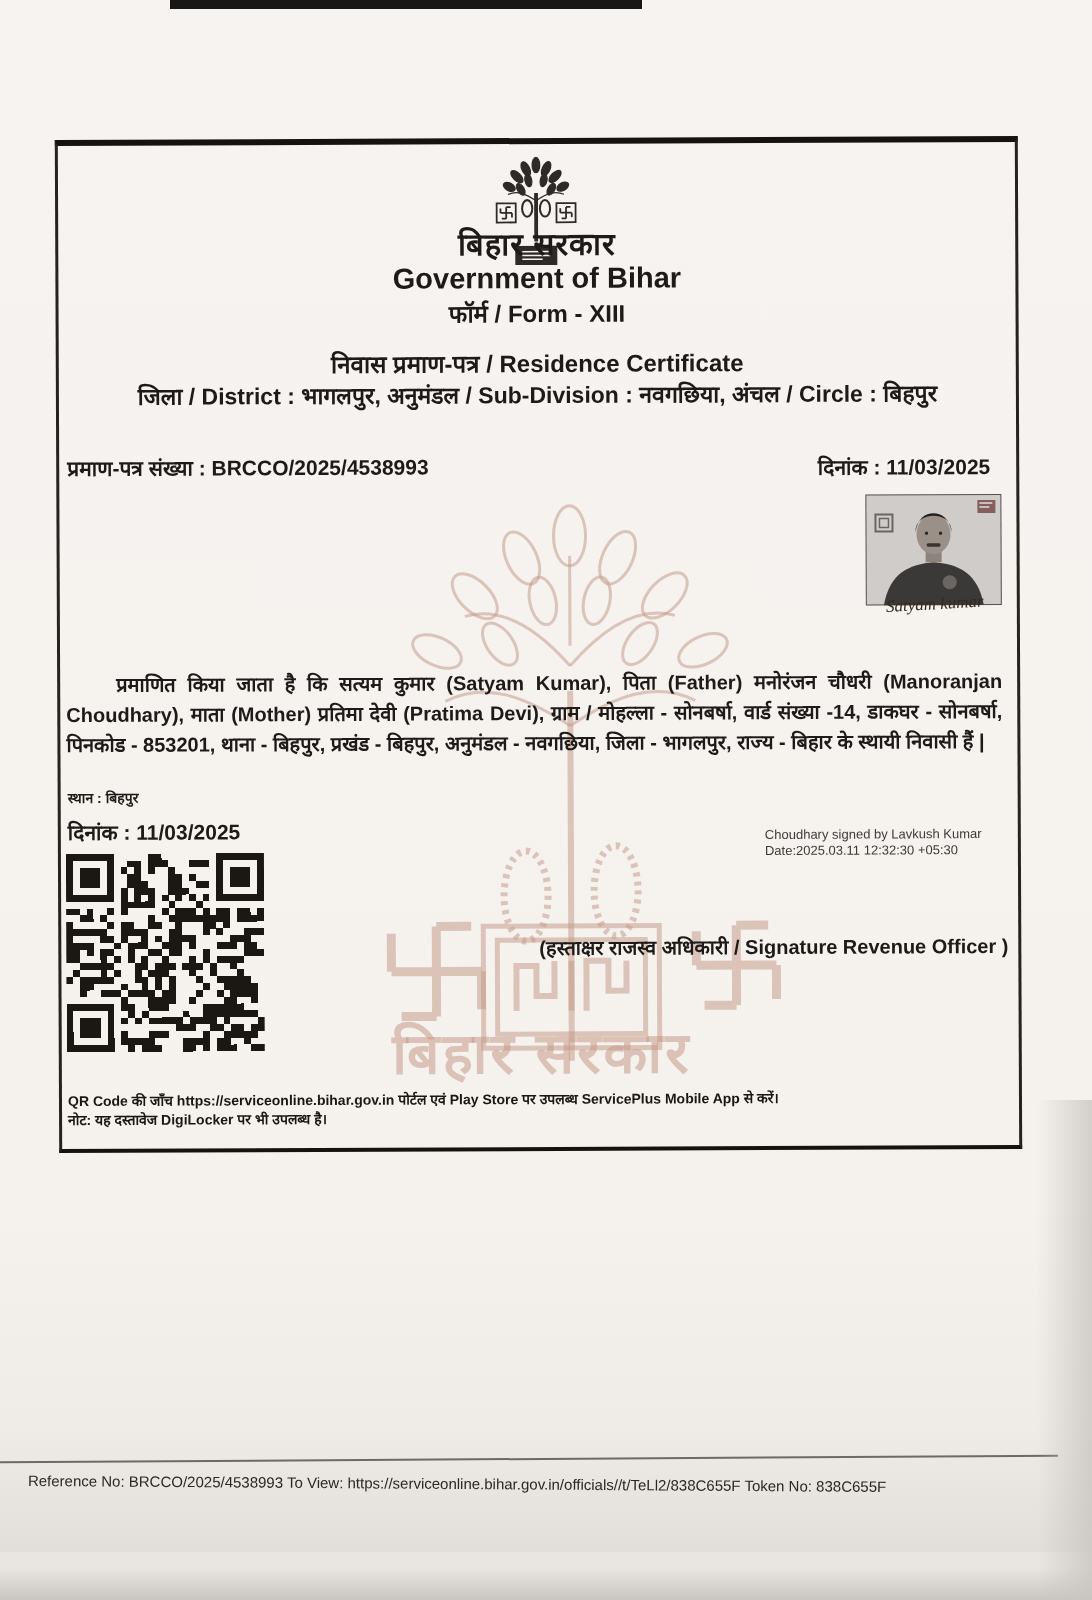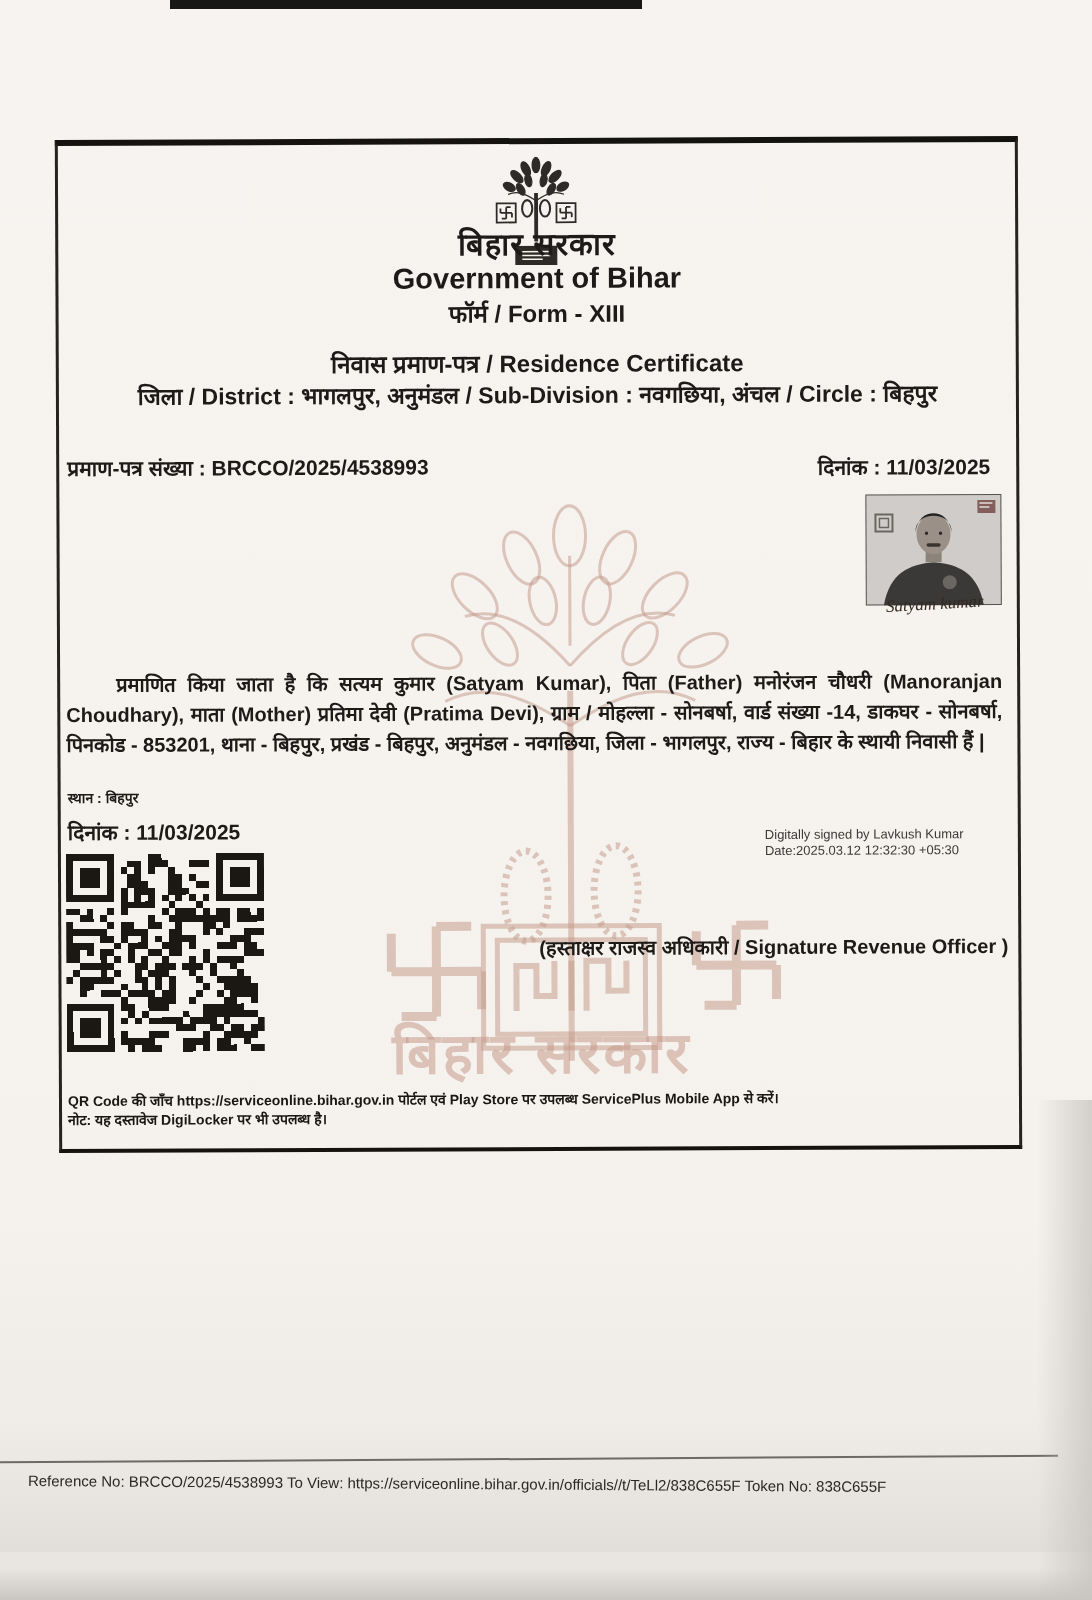--- a/index.html
+++ b/index.html
@@ -602,22 +602,22 @@
             <rect x="20" y="28" width="1" height="1" fill="#1b1713"></rect>
             <rect x="22" y="28" width="1" height="1" fill="#1b1713"></rect>
             <rect x="23" y="28" width="1" height="1" fill="#1b1713"></rect>
             <rect x="24" y="28" width="1" height="1" fill="#1b1713"></rect>
             <rect x="27" y="28" width="1" height="1" fill="#1b1713"></rect>
             <rect x="28" y="28" width="1" height="1" fill="#1b1713"></rect>
           </svg>
       </div>
 
       <div class="abs digital-sign">
-        <div>Digitally signed by Lavkush Kumar</div>
-        <div>Date:2025.03.12 12:32:30 +05:30</div>
+        <div>Choudhary signed by Lavkush Kumar</div>
+        <div>Date:2025.03.11 12:32:30 +05:30</div>
       </div>
 
       <div class="abs officer-line">(हस्ताक्षर राजस्व अधिकारी / Signature Revenue Officer )</div>
 
       <div class="abs notes">
         <div>QR Code की जाँच https://serviceonline.bihar.gov.in पोर्टल एवं Play Store पर उपलब्ध ServicePlus Mobile App से करें।</div>
         <div>नोट: यह दस्तावेज DigiLocker पर भी उपलब्ध है।</div>
       </div>
 
     </div>

